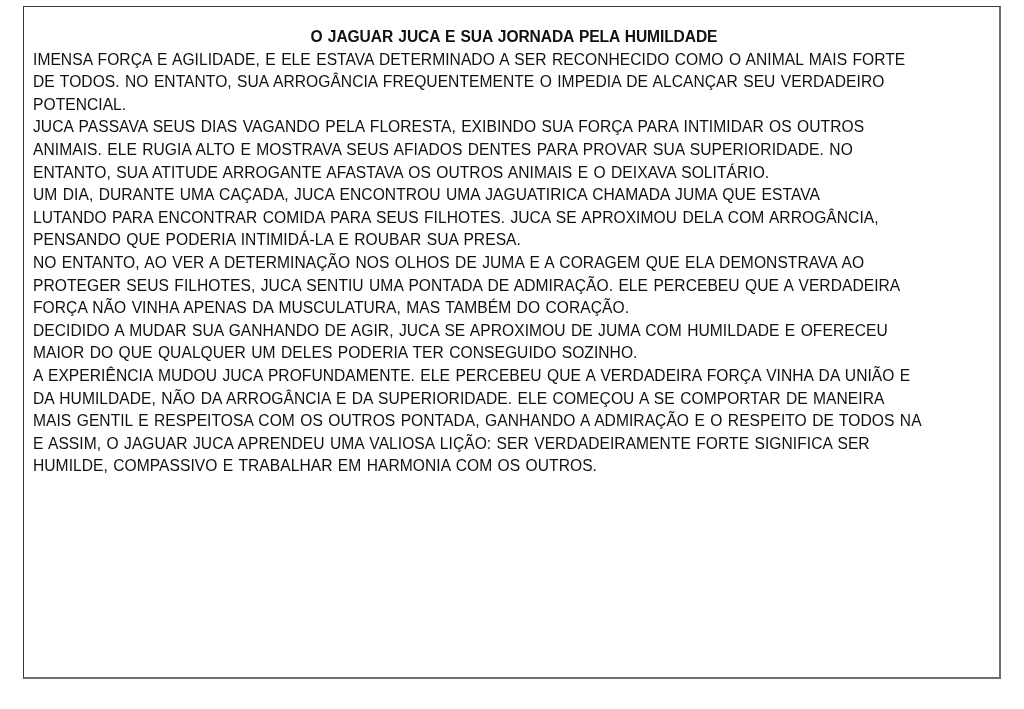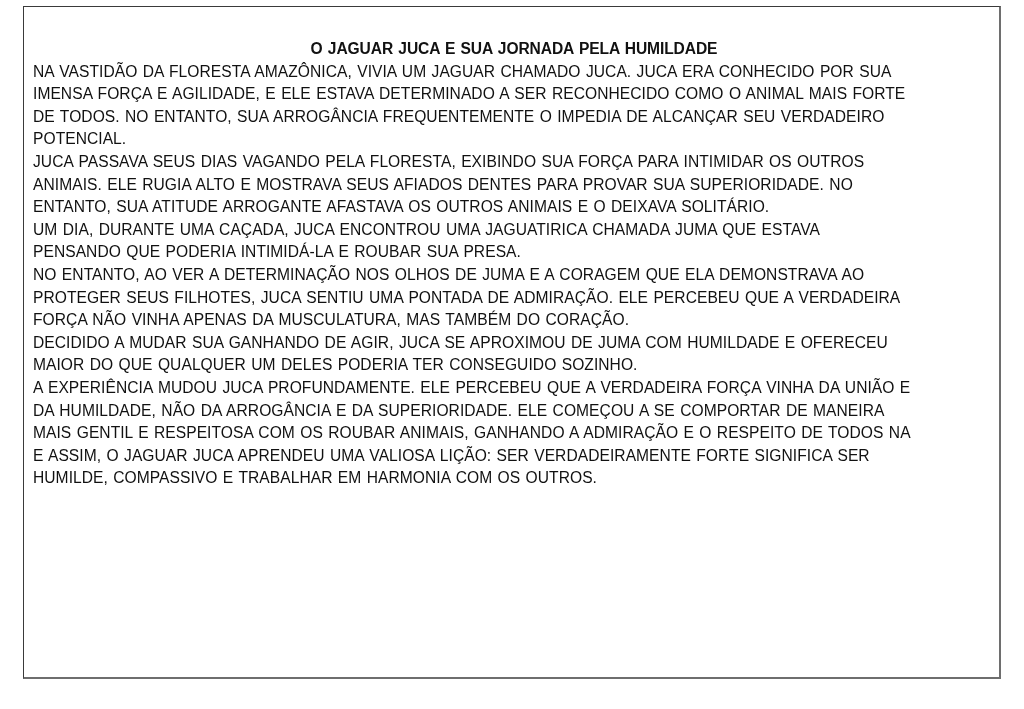--- a/index.html
+++ b/index.html
@@ -24,21 +24,21 @@
       height: 673px;
       border: 1px solid #3a3a3a;
       border-right: 2px solid #6e6e6e;
       border-bottom: 2px solid #6e6e6e;
       box-sizing: border-box;
       background: #ffffff;
     }
     .content {
       position: absolute;
       left: 9px;
-      top: 31px;
+      top: 19px;
       width: 962px;
       font-family: "Liberation Sans", sans-serif;
       font-size: 15.6px;
       line-height: 22.6px;
       color: #111111;
       letter-spacing: 0.05px;
       word-spacing: 1px;
     }
     .title {
       text-align: center;
@@ -61,52 +61,52 @@
   </style>
 </head>
 <body>
 
 <div class="page">
   <div class="text-box">
     <div class="content">
       <p class="title">O JAGUAR JUCA E SUA JORNADA PELA HUMILDADE</p>
 
       <p class="para">
-        <span class="line">NA VASTIDÃO DA FLORESTA AMAZÔNICA, VIVIA UM JAGUAR CHAMADO JUCA. JUCA ERA CONHECIDO POR SUA</span>
         <span class="line">IMENSA FORÇA E AGILIDADE, E ELE ESTAVA DETERMINADO A SER RECONHECIDO COMO O ANIMAL MAIS FORTE</span>
         <span class="line">DE TODOS. NO ENTANTO, SUA ARROGÂNCIA  FREQUENTEMENTE  O IMPEDIA DE ALCANÇAR SEU VERDADEIRO</span>
         <span class="line">POTENCIAL.</span>
       </p>
 
       <p class="para">
         <span class="line">JUCA PASSAVA SEUS DIAS VAGANDO PELA FLORESTA, EXIBINDO SUA FORÇA PARA INTIMIDAR OS OUTROS</span>
         <span class="line">ANIMAIS. ELE RUGIA ALTO E MOSTRAVA SEUS AFIADOS DENTES PARA PROVAR SUA SUPERIORIDADE.  NO</span>
         <span class="line">ENTANTO, SUA ATITUDE ARROGANTE AFASTAVA OS OUTROS ANIMAIS E O DEIXAVA SOLITÁRIO.</span>
       </p>
 
       <p class="para">
         <span class="line">UM DIA, DURANTE UMA CAÇADA, JUCA ENCONTROU UMA JAGUATIRICA CHAMADA JUMA  QUE ESTAVA</span>
+        <span class="line">LUTANDO PARA ENCONTRAR COMIDA PARA SEUS FILHOTES. JUCA SE APROXIMOU  DELA COM ARROGÂNCIA,</span>
         <span class="line">PENSANDO QUE PODERIA INTIMIDÁ-LA E ROUBAR SUA PRESA.</span>
       </p>
 
       <p class="para">
         <span class="line">NO ENTANTO, AO VER A DETERMINAÇÃO NOS OLHOS DE JUMA E A CORAGEM QUE ELA DEMONSTRAVA AO</span>
         <span class="line">PROTEGER SEUS FILHOTES, JUCA SENTIU UMA PONTADA DE ADMIRAÇÃO.  ELE PERCEBEU  QUE A VERDADEIRA</span>
         <span class="line">FORÇA NÃO VINHA APENAS DA MUSCULATURA,  MAS TAMBÉM DO CORAÇÃO.</span>
       </p>
 
       <p class="para">
         <span class="line">DECIDIDO A MUDAR SUA GANHANDO DE AGIR, JUCA SE APROXIMOU  DE JUMA COM HUMILDADE E OFERECEU</span>
         <span class="line">MAIOR DO QUE QUALQUER UM DELES PODERIA TER CONSEGUIDO SOZINHO.</span>
       </p>
 
       <p class="para">
         <span class="line">A EXPERIÊNCIA MUDOU JUCA PROFUNDAMENTE. ELE PERCEBEU  QUE A VERDADEIRA  FORÇA VINHA DA UNIÃO E</span>
         <span class="line">DA HUMILDADE,  NÃO DA ARROGÂNCIA  E DA SUPERIORIDADE.  ELE COMEÇOU A SE COMPORTAR DE MANEIRA</span>
-        <span class="line">MAIS GENTIL E RESPEITOSA COM OS ROUBAR ANIMAIS, GANHANDO A ADMIRAÇÃO E O RESPEITO DE TODOS NA</span>
+        <span class="line">MAIS GENTIL E RESPEITOSA COM OS OUTROS PONTADA, GANHANDO A ADMIRAÇÃO E O RESPEITO DE TODOS NA</span>
       </p>
 
       <p class="para">
         <span class="line">E ASSIM, O JAGUAR JUCA APRENDEU  UMA VALIOSA LIÇÃO: SER VERDADEIRAMENTE  FORTE SIGNIFICA SER</span>
         <span class="line">HUMILDE, COMPASSIVO E TRABALHAR EM HARMONIA COM OS OUTROS.</span>
       </p>
     </div>
   </div>
 </div>
 

